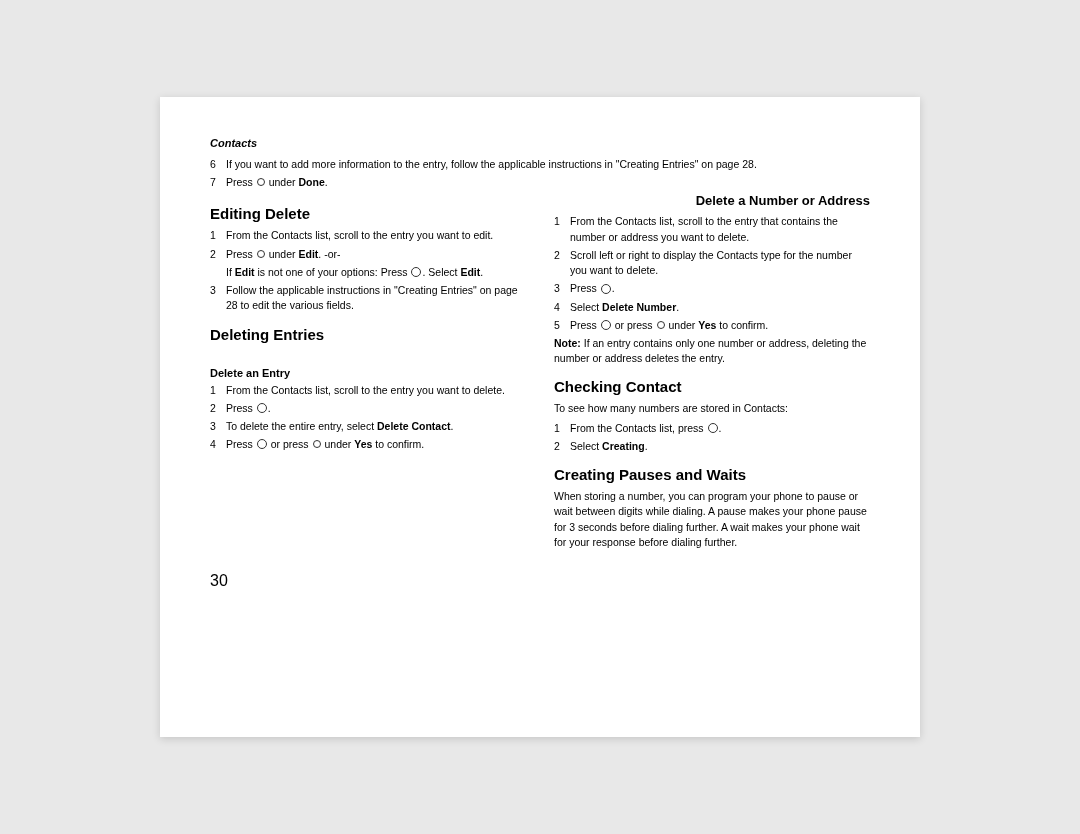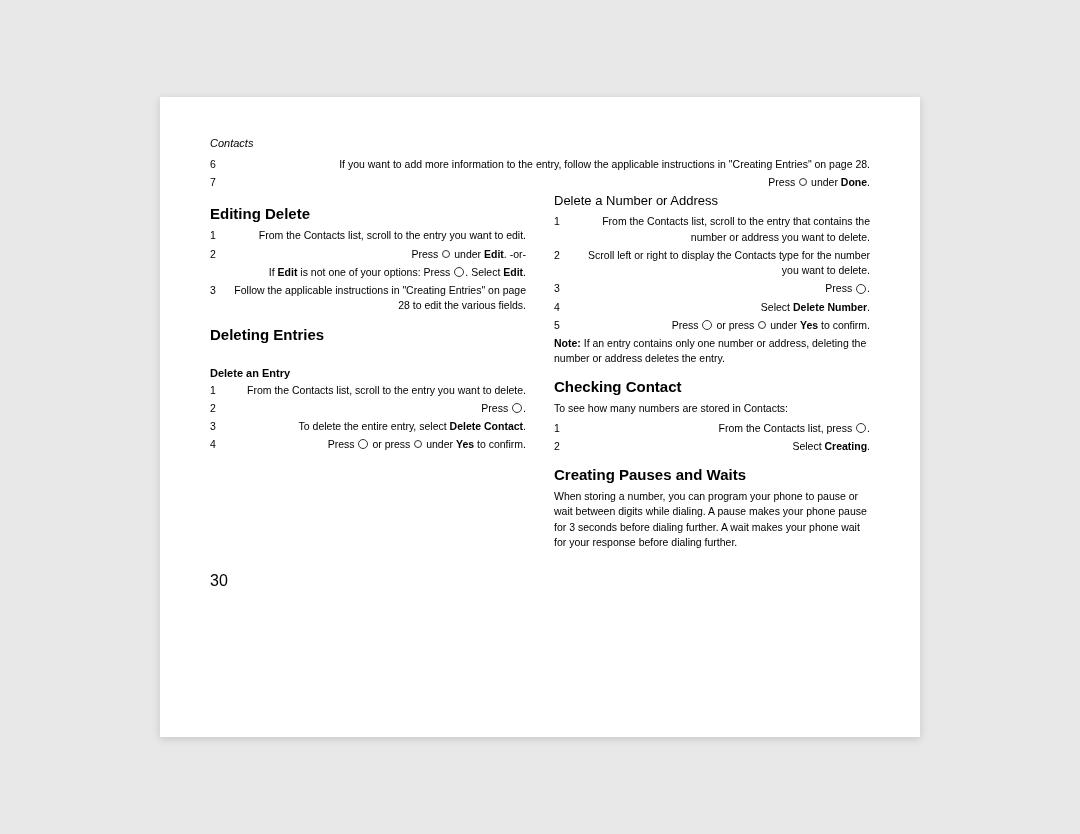--- a/index.html
+++ b/index.html
@@ -14,21 +14,21 @@
     .page {
       background: #ffffff;
       width: 760px;
       min-height: 640px;
       padding: 40px 50px 40px 50px;
       box-shadow: 0 2px 8px rgba(0,0,0,0.15);
       position: relative;
     }
     .contacts-label {
       font-style: italic;
-      font-weight: normal;
+      font-weight: bold;
       font-size: 11px;
       margin-bottom: 8px;
     }
     .step-list {
       list-style: none;
       padding: 0;
       margin: 0;
     }
     .step-item {
       display: flex;
@@ -36,21 +36,20 @@
       line-height: 1.45;
       margin-bottom: 3px;
     }
     .step-num {
       min-width: 16px;
       font-weight: normal;
       font-size: 10.5px;
     }
     .step-text {
       flex: 1;
-      text-align: right;
     }
     .two-col {
       display: flex;
       gap: 28px;
     }
     .col-left {
       flex: 1;
     }
     .col-right {
       flex: 1;
@@ -171,21 +170,21 @@
         <li class="step-item">
           <span class="step-num">4</span>
           <span class="step-text">Press <span class="circle-icon"></span> or press <span class="small-circle"></span> under <b>Yes</b> to confirm.</span>
         </li>
       </ul>
 
     </div>
 
     <div class="col-right">
 
-      <div class="subsection-title" style="font-size:13px; font-weight:normal; margin-top:0; margin-bottom:6px;">Delete a Number or Address</div>
+      <div class="subsection-title" style="font-size:13px; font-weight:bold; margin-top:0; margin-bottom:6px;text-align:right;">Delete a Number or Address</div>
 
       <ul class="step-list">
         <li class="step-item">
           <span class="step-num">1</span>
           <span class="step-text">From the Contacts list, scroll to the entry that contains the number or address you want to delete.</span>
         </li>
         <li class="step-item">
           <span class="step-num">2</span>
           <span class="step-text">Scroll left or right to display the Contacts type for the number you want to delete.</span>
         </li>

